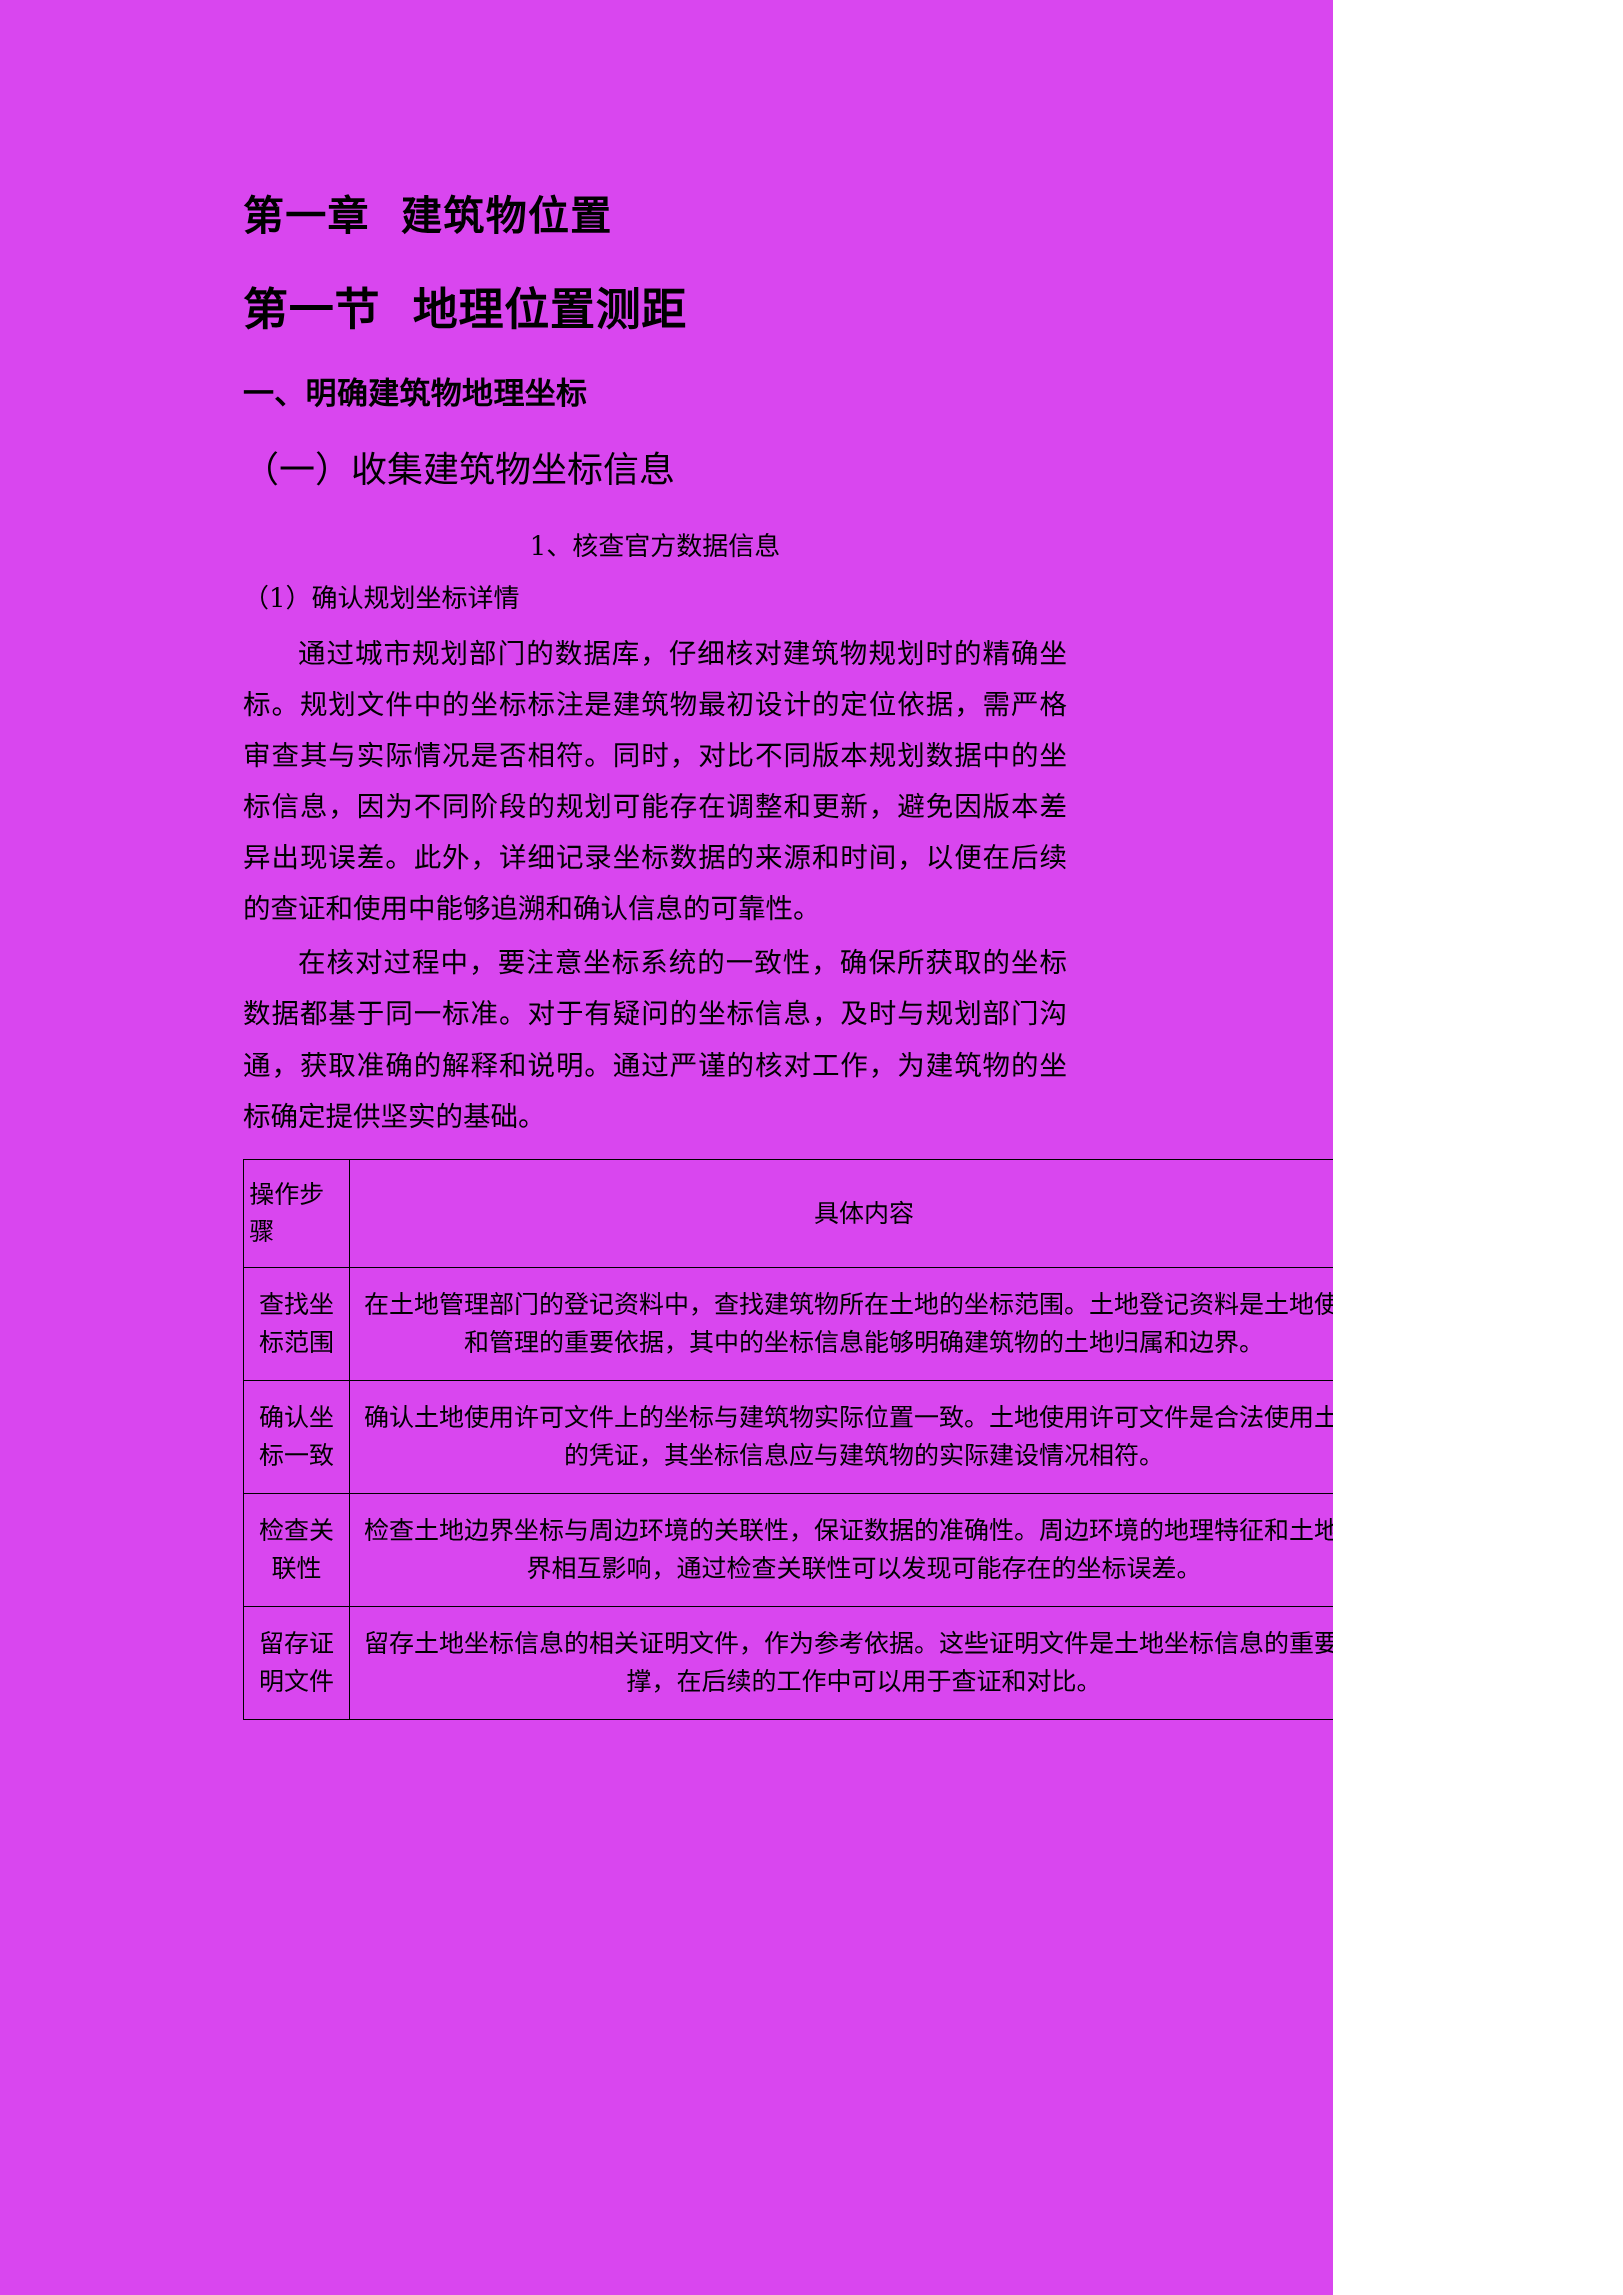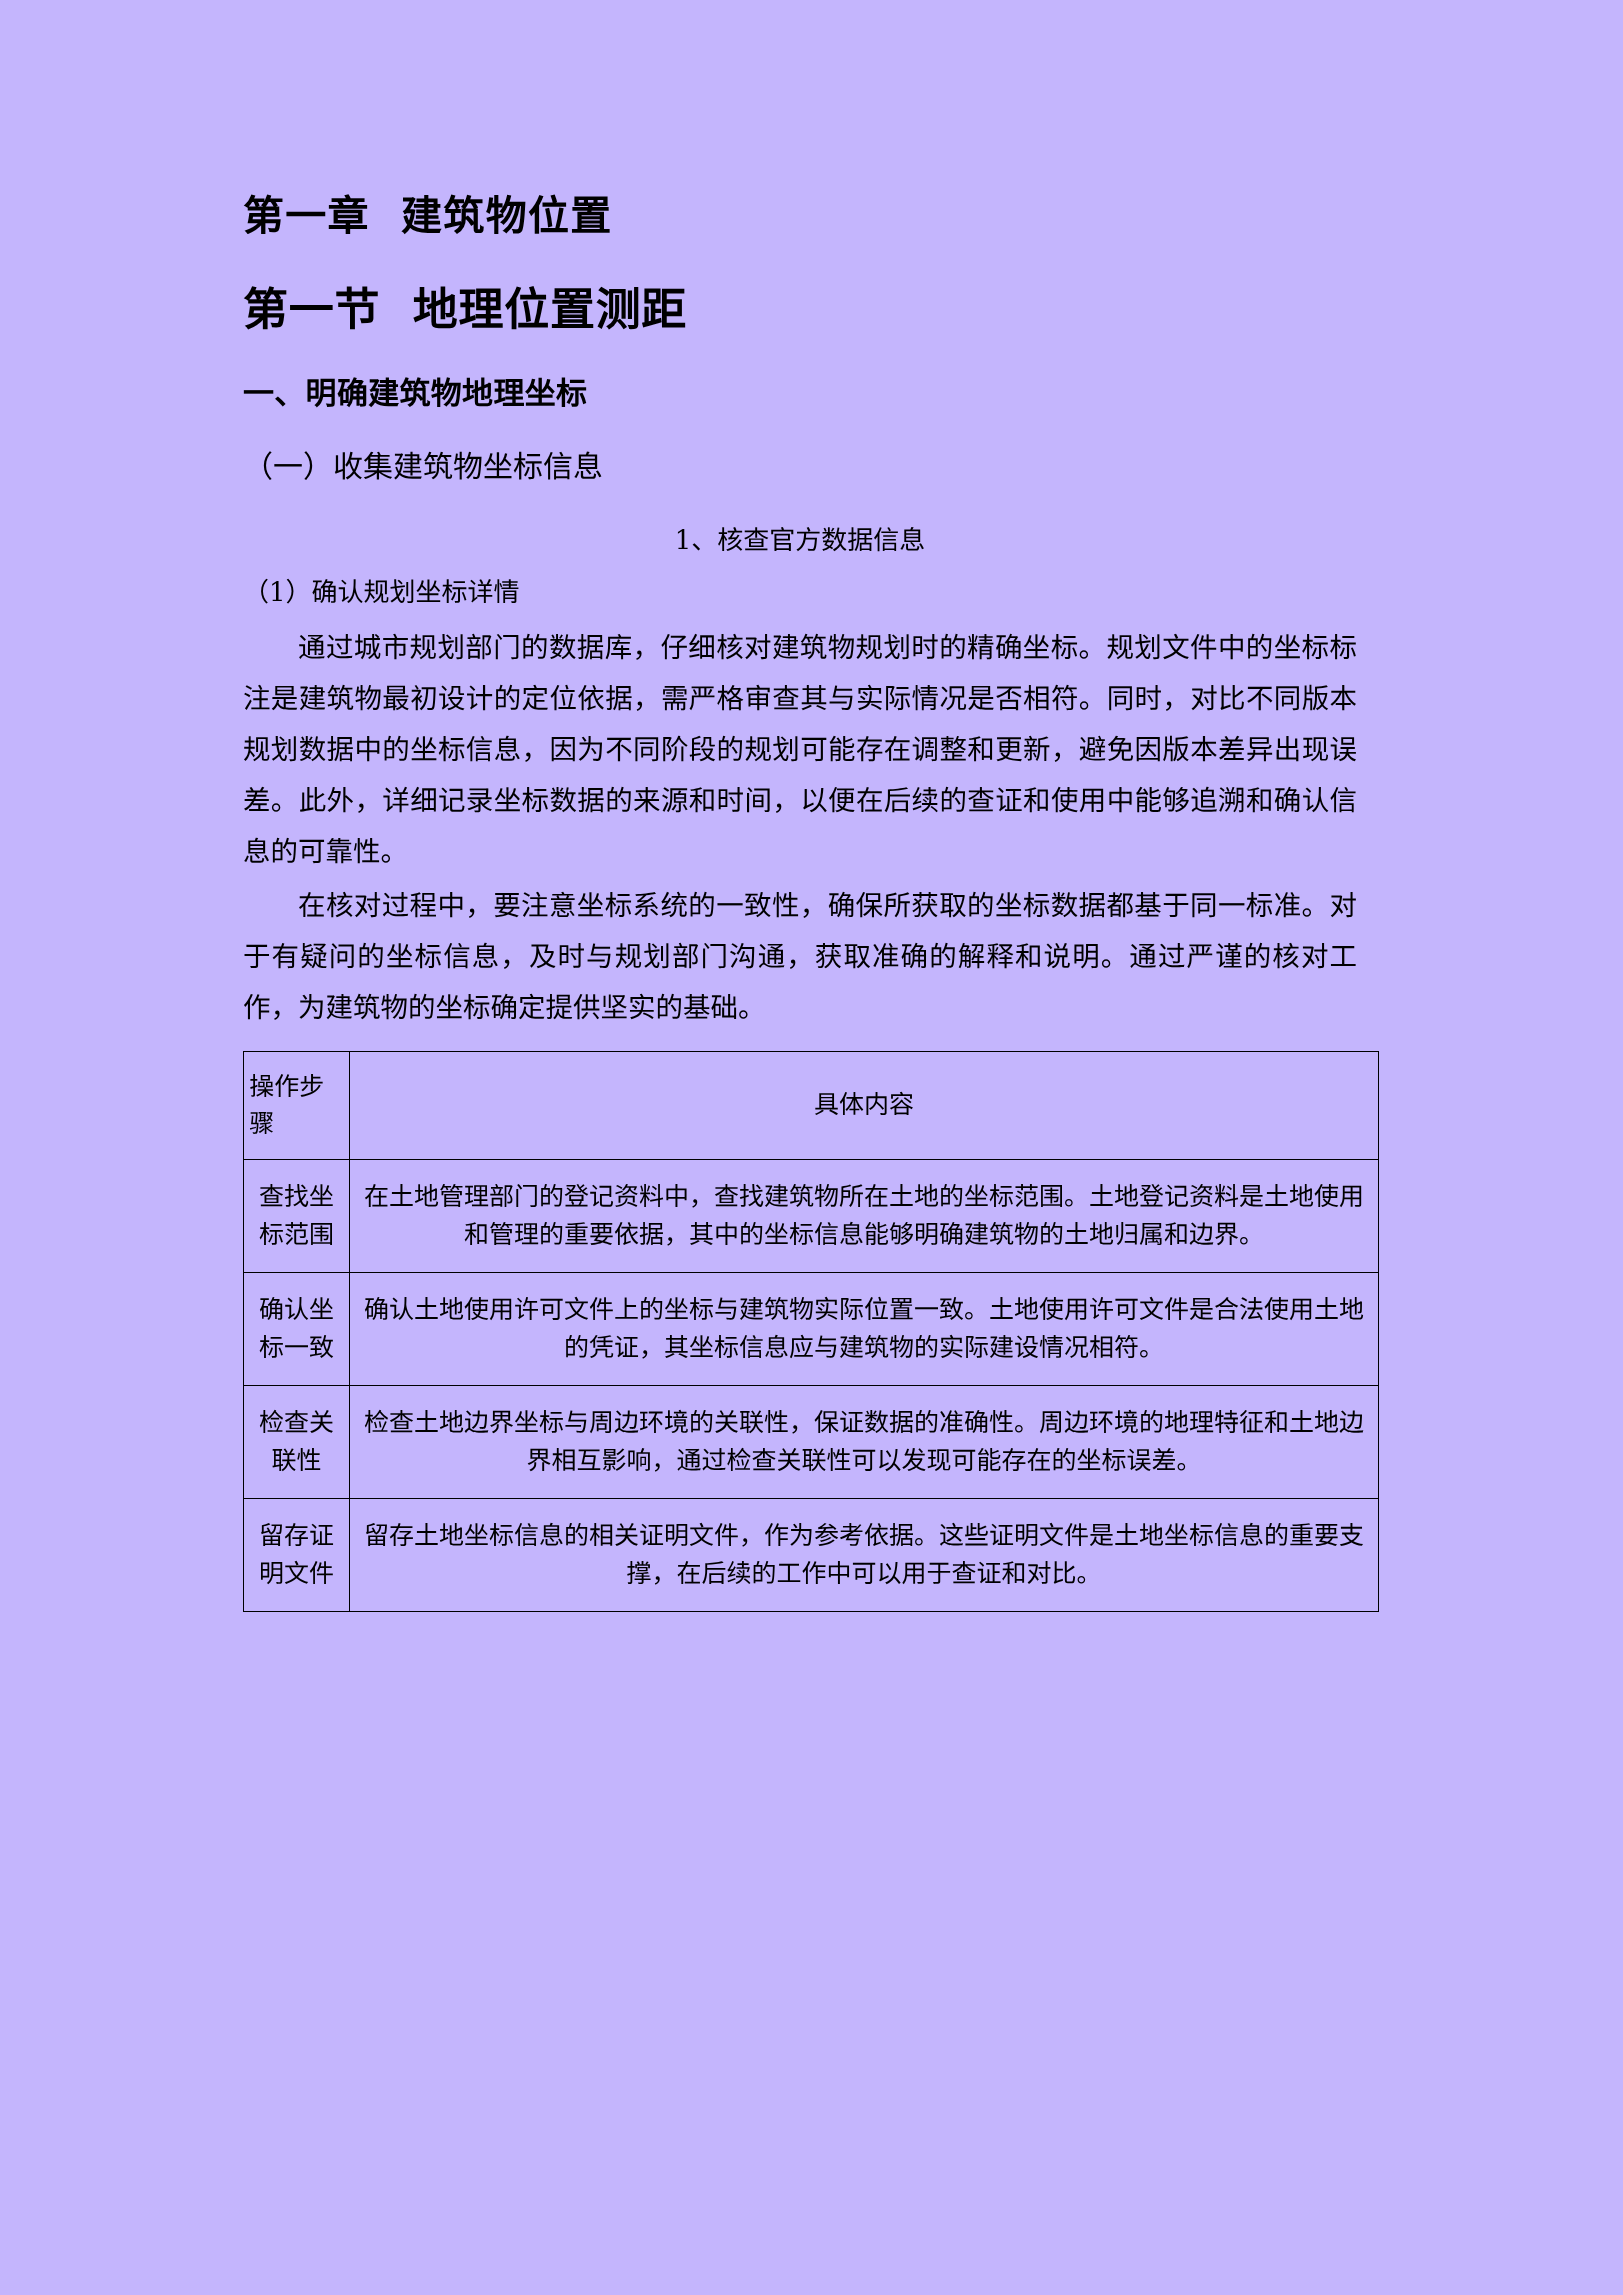--- a/index.html
+++ b/index.html
@@ -8,23 +8,23 @@
     padding: 0;
     background: #ffffff;
   }
   body {
     font-family: "DejaVu Serif", "Liberation Serif", serif;
     color: #000000;
     -webkit-font-smoothing: antialiased;
   }
   .page {
     position: relative;
-    width: 1623px;
+    width: 1333px;
     height: 2295px;
-    background: #c4b5fd;
+    background: #d946ef;
     box-sizing: border-box;
     padding: 196px 266px 0 243px;
     overflow: hidden;
   }
 
   
   .h-chapter {
     font-family: "DejaVu Sans", "Liberation Sans", sans-serif;
     font-size: 41px;
     font-weight: bold;
@@ -45,21 +45,21 @@
   .h-level1 {
     font-family: "DejaVu Sans", "Liberation Sans", sans-serif;
     font-size: 31px;
     font-weight: bold;
     line-height: 1.0;
     letter-spacing: 0.3px;
     margin: 0 0 43px 0;
   }
   .h-level2 {
     font-family: "DejaVu Serif", "Liberation Serif", serif;
-    font-size: 30px;
+    font-size: 36px;
     font-weight: normal;
     line-height: 1.0;
     margin: 0 0 38px 0;
   }
   .h-level3 {
     font-family: "DejaVu Serif", "Liberation Serif", serif;
     font-size: 26px;
     font-weight: normal;
     line-height: 1.55;
     margin: 12px;

